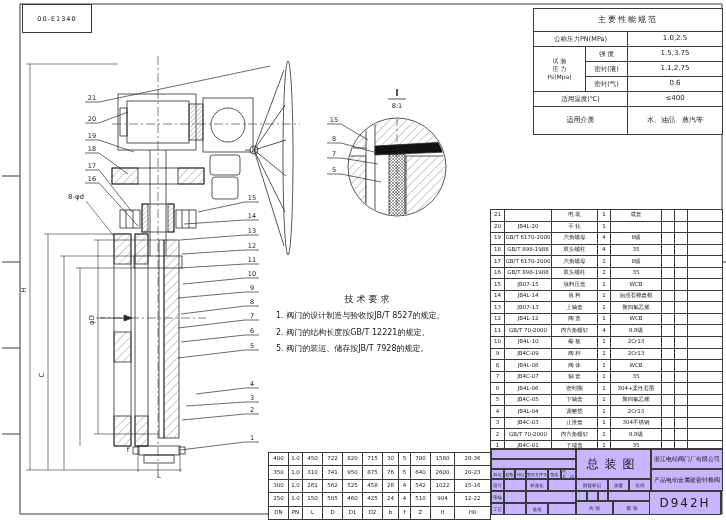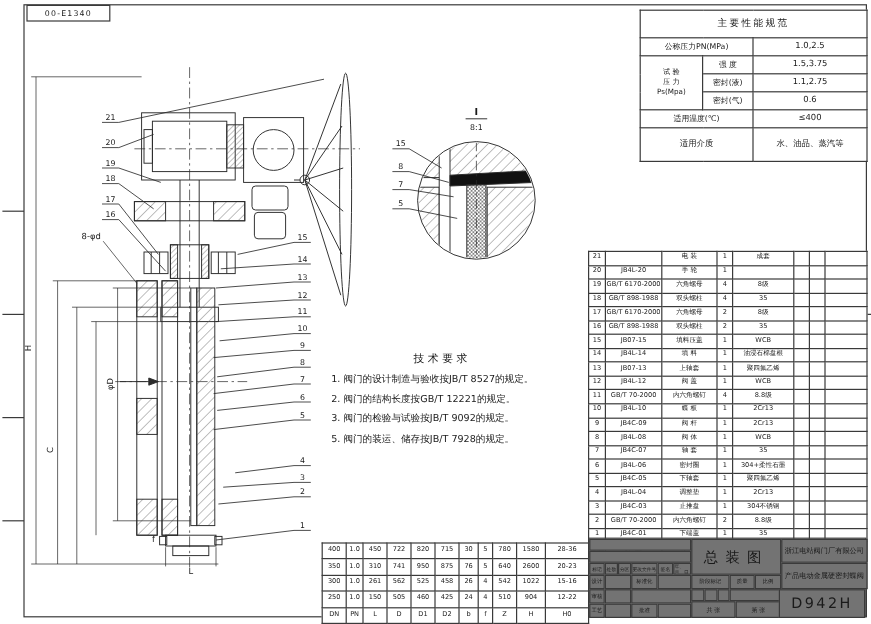--- a/index.html
+++ b/index.html
@@ -24,22 +24,22 @@
   
   .dimt{width:222px;font-size:5.5px;}
   .dimt td{height:12.4px;}
   
   .tech{width:185px;font-size:8px;}
   .tech-title{text-align:center;font-size:9px;letter-spacing:3px;margin-bottom:4px;}
   .tech-line{margin-bottom:5.5px;white-space:nowrap;}
   
   .tb{left:490px;top:448px;width:232px;height:66px;border:1px solid #3a3a3a;box-sizing:border-box;}
   .tb .cell{position:absolute;border:1px solid #3a3a3a;box-sizing:border-box;
-            display:flex;align-items:center;justify-content:center;overflow:hidden;background:#737373;}
-  .docnum{left:22px;top:4px;width:70px;height:14px;border:1px solid #3a3a3a;box-sizing:border-box;
+            display:flex;align-items:center;justify-content:center;overflow:hidden;background:#c4b5fd;}
+  .docnum{left:22px;top:4px;width:70px;height:29px;border:1px solid #3a3a3a;box-sizing:border-box;
           font-size:6.5px;display:flex;align-items:center;justify-content:center;letter-spacing:1px;}
 </style>
 </head>
 <body>
 
 <div class="sheet">
 
   <svg width="726" height="520" viewBox="0 0 726 520">
     <defs>
       <pattern id="h1" width="6" height="6" patternUnits="userSpaceOnUse" patternTransform="rotate(45)">
@@ -303,21 +303,20 @@
       <td class="med">水、油品、蒸汽等</td>
     </tr>
   </tbody>
     </table>
 
   <div class="abs tech" style="left:276px;top:293px;">
     <div class="tech-title">技术要求</div>
     <div id="tech-items">
         <div class="tech-line">1. 阀门的设计制造与验收按JB/T 8527的规定。</div>
         <div class="tech-line">2. 阀门的结构长度按GB/T 12221的规定。</div>
-        <div class="tech-line">3. 阀门的检验与试验按JB/T 9092的规定。</div>
         <div class="tech-line">5. 阀门的装运、储存按JB/T 7928的规定。</div>
       </div>
   </div>
 
   <table class="abs bom" id="bom-table" style="left:490px;top:209px;">
     <colgroup>
       <col style="width:14px">
         <col style="width:47px">
         <col style="width:46px">
         <col style="width:13px">

